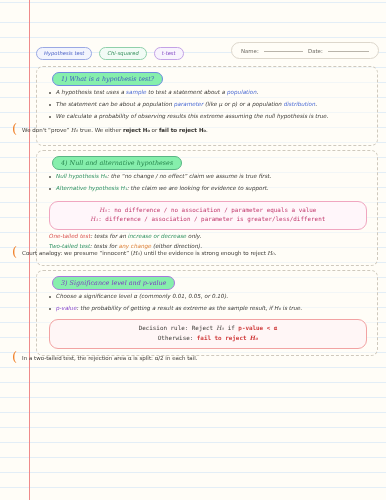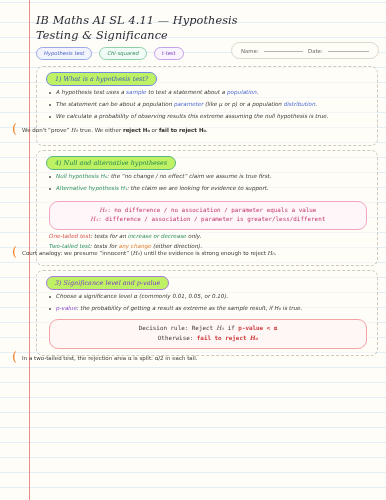--- a/index.html
+++ b/index.html
@@ -63,29 +63,29 @@
 
   
   .card{
     position:absolute;left:36px;right:8px;
     border:0.9px dashed #cfc9bd;
     border-radius:7px;
     background:rgba(255,253,247,0.55);
     box-sizing:border-box;
   }
   .pill{
-    position:absolute;left:9px;top:-0px;
+    position:absolute;left:15px;top:-0px;
     transform:translateY(5px);
     display:inline-block;
     border:1px solid;border-radius:9px;
     padding:1.5px 8px 2.5px 8px;
     font-size:6.4px;line-height:8px;
     font-family:"DejaVu Serif", serif;
     font-style:italic;
-    background:#bef264;
+    background:#86efac;
     white-space:nowrap;
   }
   .pill.blue{color:#3f5bc0;border-color:#6f8ae0;}
   .pill.green{color:#27864e;border-color:#59b584;}
   .pill.purple{color:#7b3dc1;border-color:#a779dd;}
 
   .bullets{position:absolute;left:12px;right:10px;top:24px;}
   .bullet{
     display:flex;gap:5px;align-items:flex-start;
     font-size:5.6px;line-height:7.6px;
@@ -134,23 +134,20 @@
   .formula .plain{color:#3c3a36;}
 </style>
 </head>
 <body>
 
 <div id="paper"></div>
 <div id="margin-line"></div>
 
 <div id="content">
 
-  <div class="header">
-    <div class="title">IB Maths AI SL 4.11 — Hypothesis Testing &amp; Significance</div>
-  </div>
 
   <div class="chips">
     <span class="chip blue">Hypothesis test</span>
     <span class="chip green">Chi-squared</span>
     <span class="chip purple">t-test</span>
   </div>
 
   <div class="namedate">
     <span class="nd-label">Name:</span>
     <span class="nd-rule n"></span>

